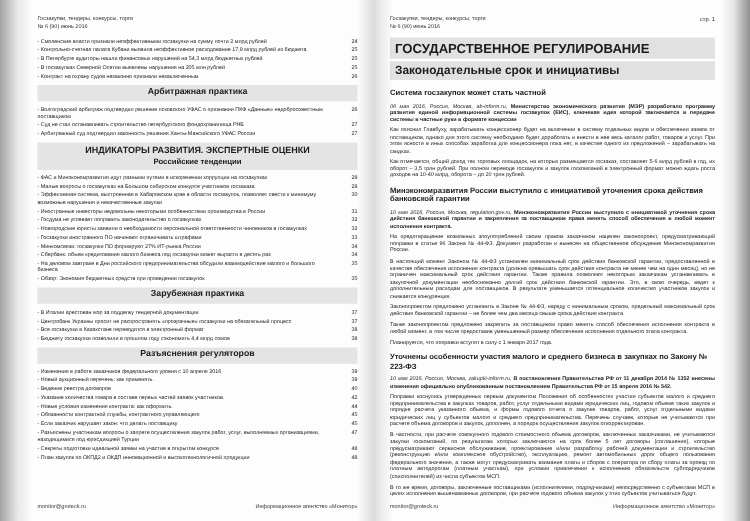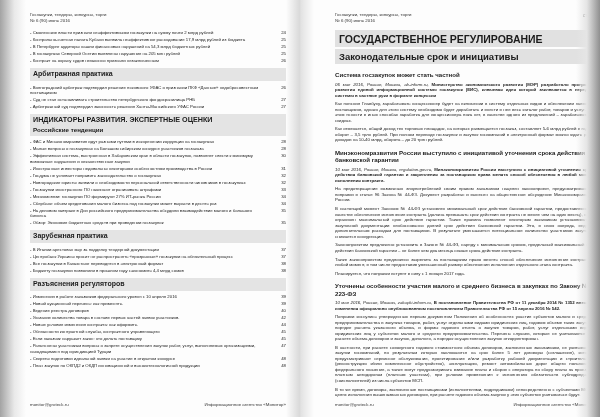--- a/index.html
+++ b/index.html
@@ -12,32 +12,32 @@
   
   .edge-left  { position:absolute; left:0; top:0; bottom:0; width:26px;
     background:linear-gradient(to right, #a3a3a3 0%, #e9e9e9 55%, rgba(255,255,255,0) 100%); z-index:5; }
   .edge-right { position:absolute; right:0; top:0; bottom:0; width:24px;
     background:linear-gradient(to left, #8f8f8f 0%, #e5e5e5 55%, rgba(255,255,255,0) 100%); z-index:5; }
   .spine { position:absolute; left:286px; top:0; bottom:0; width:28px;
     background:linear-gradient(to right, rgba(0,0,0,0) 0%, rgba(0,0,0,0.14) 48%, rgba(0,0,0,0.10) 55%, rgba(0,0,0,0) 100%); z-index:4; }
 
   .page { position:absolute; top:12px; bottom:8px; }
   .page-left  { left:30px;  width:256px; }
-  .page-right { left:312px; width:260px;margin-left:23px; }
+  .page-right { left:312px; width:260px; }
 
   .page-header { font-size:4.4px; line-height:5.6px; color:#333; margin-bottom:7px; position:relative; }
   .page-num { position:absolute; right:0; top:1px; font-size:4.6px; color:#222; }
 
   
   .toc-row { display:flex; align-items:flex-start; margin-bottom:1.7px; }
   .toc-row .t { font-size:4.3px; line-height:5.3px; flex:1 1 auto; padding-right:6px; }
   .toc-row .t::before { content:"- "; }
   .toc-row .p { font-size:4.3px; line-height:5.3px; flex:0 0 auto; width:14px; text-align:right; }
 
-  .sec-bar { background:#e4e4e4; padding:2px 3px 2.5px 3px; margin:5px 0 3.5px 0; }
+  .sec-bar { background:#e4e4e4; padding:2px 3px 2.5px 3px; margin:5px 0 3.5px 0;text-align:center; }
   .sec-bar h2 { margin:0; font-size:7px; line-height:8.5px; font-weight:bold; }
   .sec-bar.big h2 { font-size:7.2px; }
   .sec-bar h3 { margin:1px 0 0 0; font-size:6.2px; line-height:7.5px; font-weight:bold; }
 
   .page-footer { position:absolute; left:0; right:0; bottom:2px; display:flex;
     justify-content:space-between; font-size:4.4px; color:#3a3a3a; }
 
   
   .main-title { margin:2px 0 7px 0; }
   .main-title .l1 { background:#e1e1e1; padding:2.5px 4px; font-size:10.5px; font-weight:bold; line-height:12px; margin-bottom:1.5px; }

